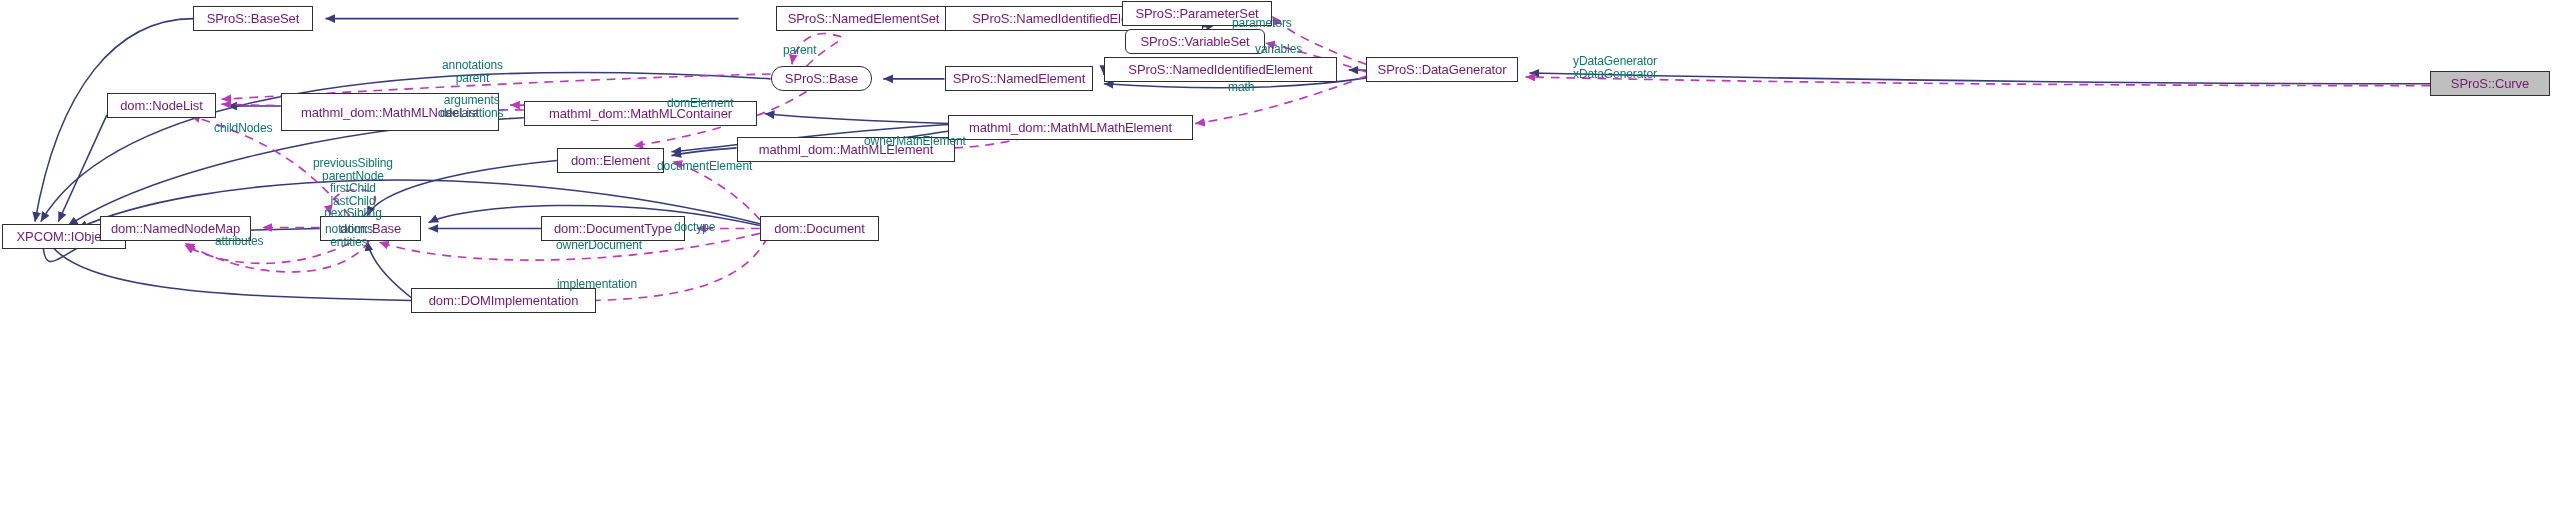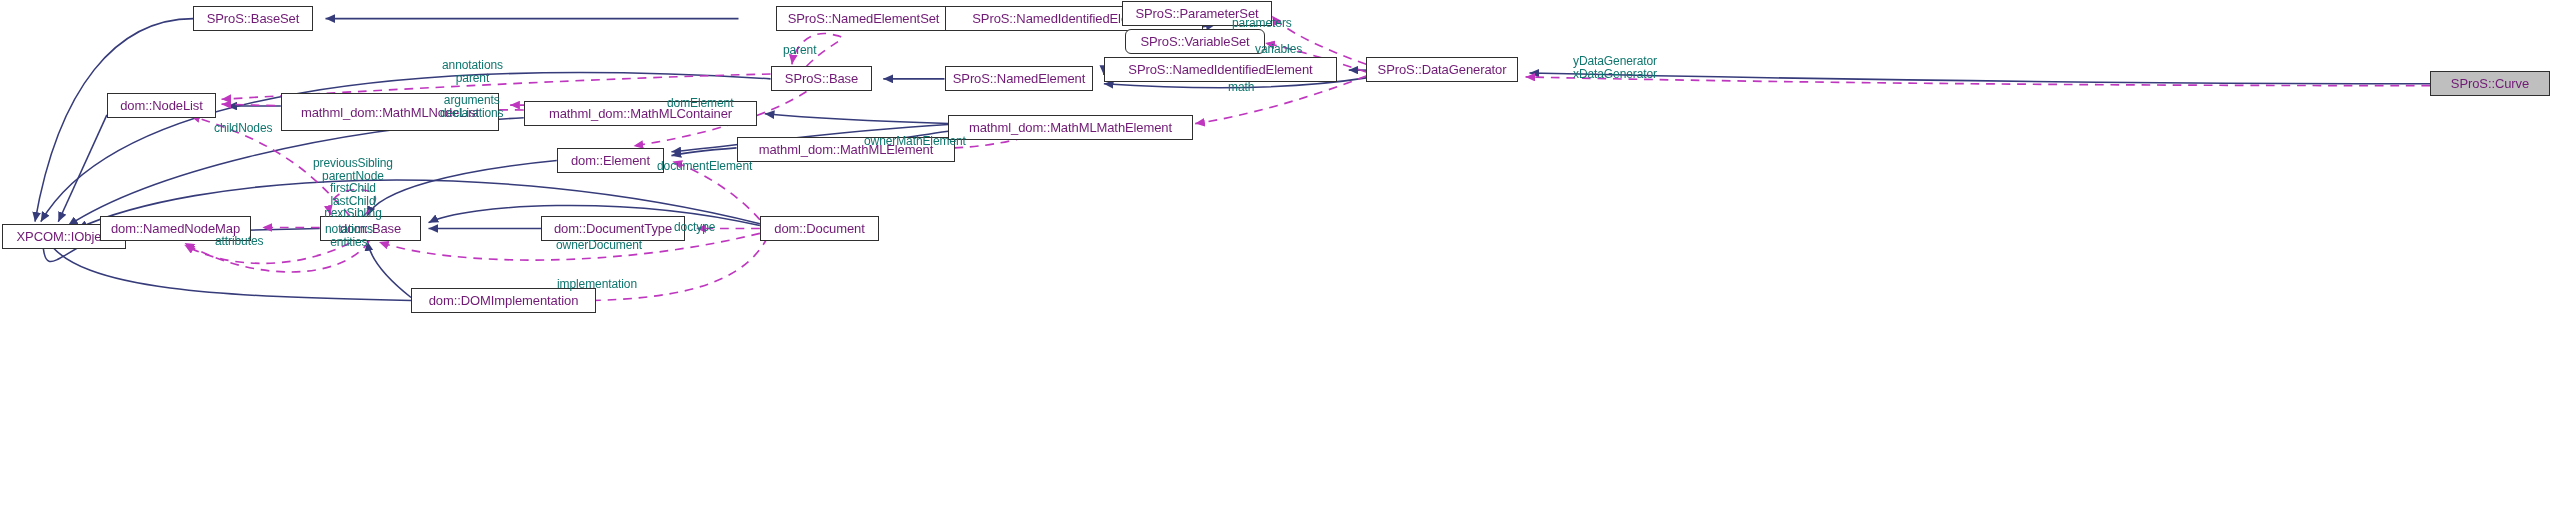--- a/index.html
+++ b/index.html
@@ -203,21 +203,21 @@
   </div>
   <div class="node" style="left:737px;top:137px;width:218px;height:25px;">
     <span>mathml_dom::MathMLElement</span>
   </div>
   <div class="node" style="left:948px;top:115px;width:245px;height:25px;">
     <span>mathml_dom::MathMLMathElement</span>
   </div>
   <div class="node" style="left:193px;top:5.8px;width:120px;height:25px;">
     <span>SProS::BaseSet</span>
   </div>
-  <div class="node" style="left:771px;top:66px;width:101px;height:25px;">
+  <div class="node" style="left:771px;top:66px;width:101px;height:25px;border-radius:12px;">
     <span>SProS::Base</span>
   </div>
   <div class="node" style="left:945px;top:66px;width:148px;height:25px;">
     <span>SProS::NamedElement</span>
   </div>
   <div class="node" style="left:738px;top:5.8px;width:175px;height:25px;margin-left:38px;">
     <span>SProS::NamedElementSet</span>
   </div>
   <div class="node" style="left:945px;top:5.8px;width:258px;height:25px;">
     <span>SProS::NamedIdentifiedElementSet</span>

